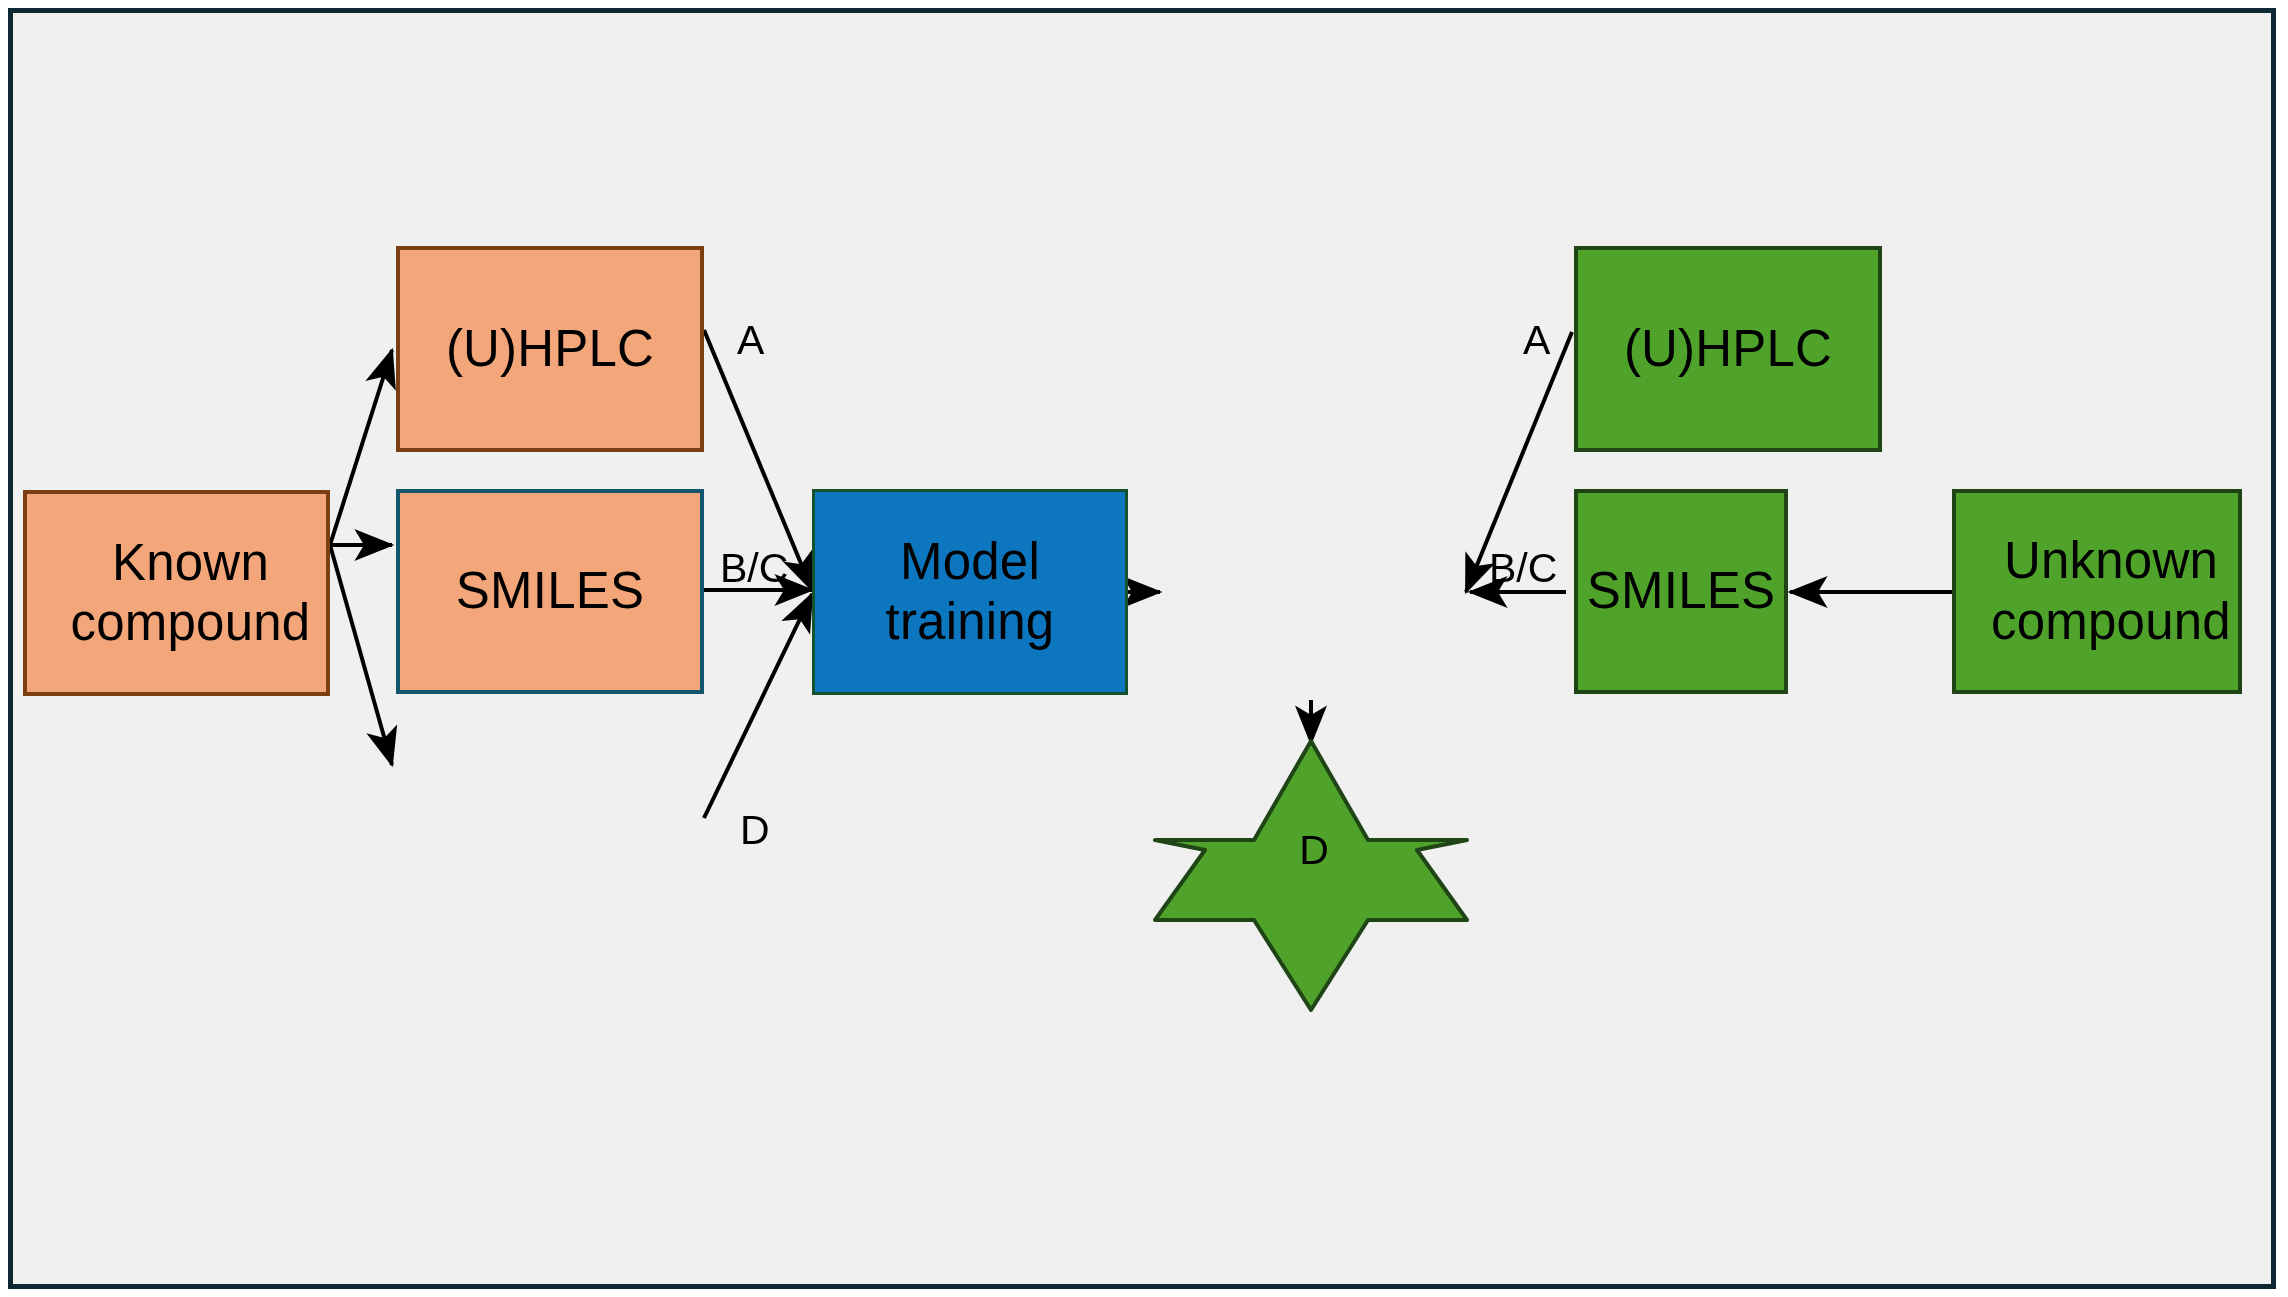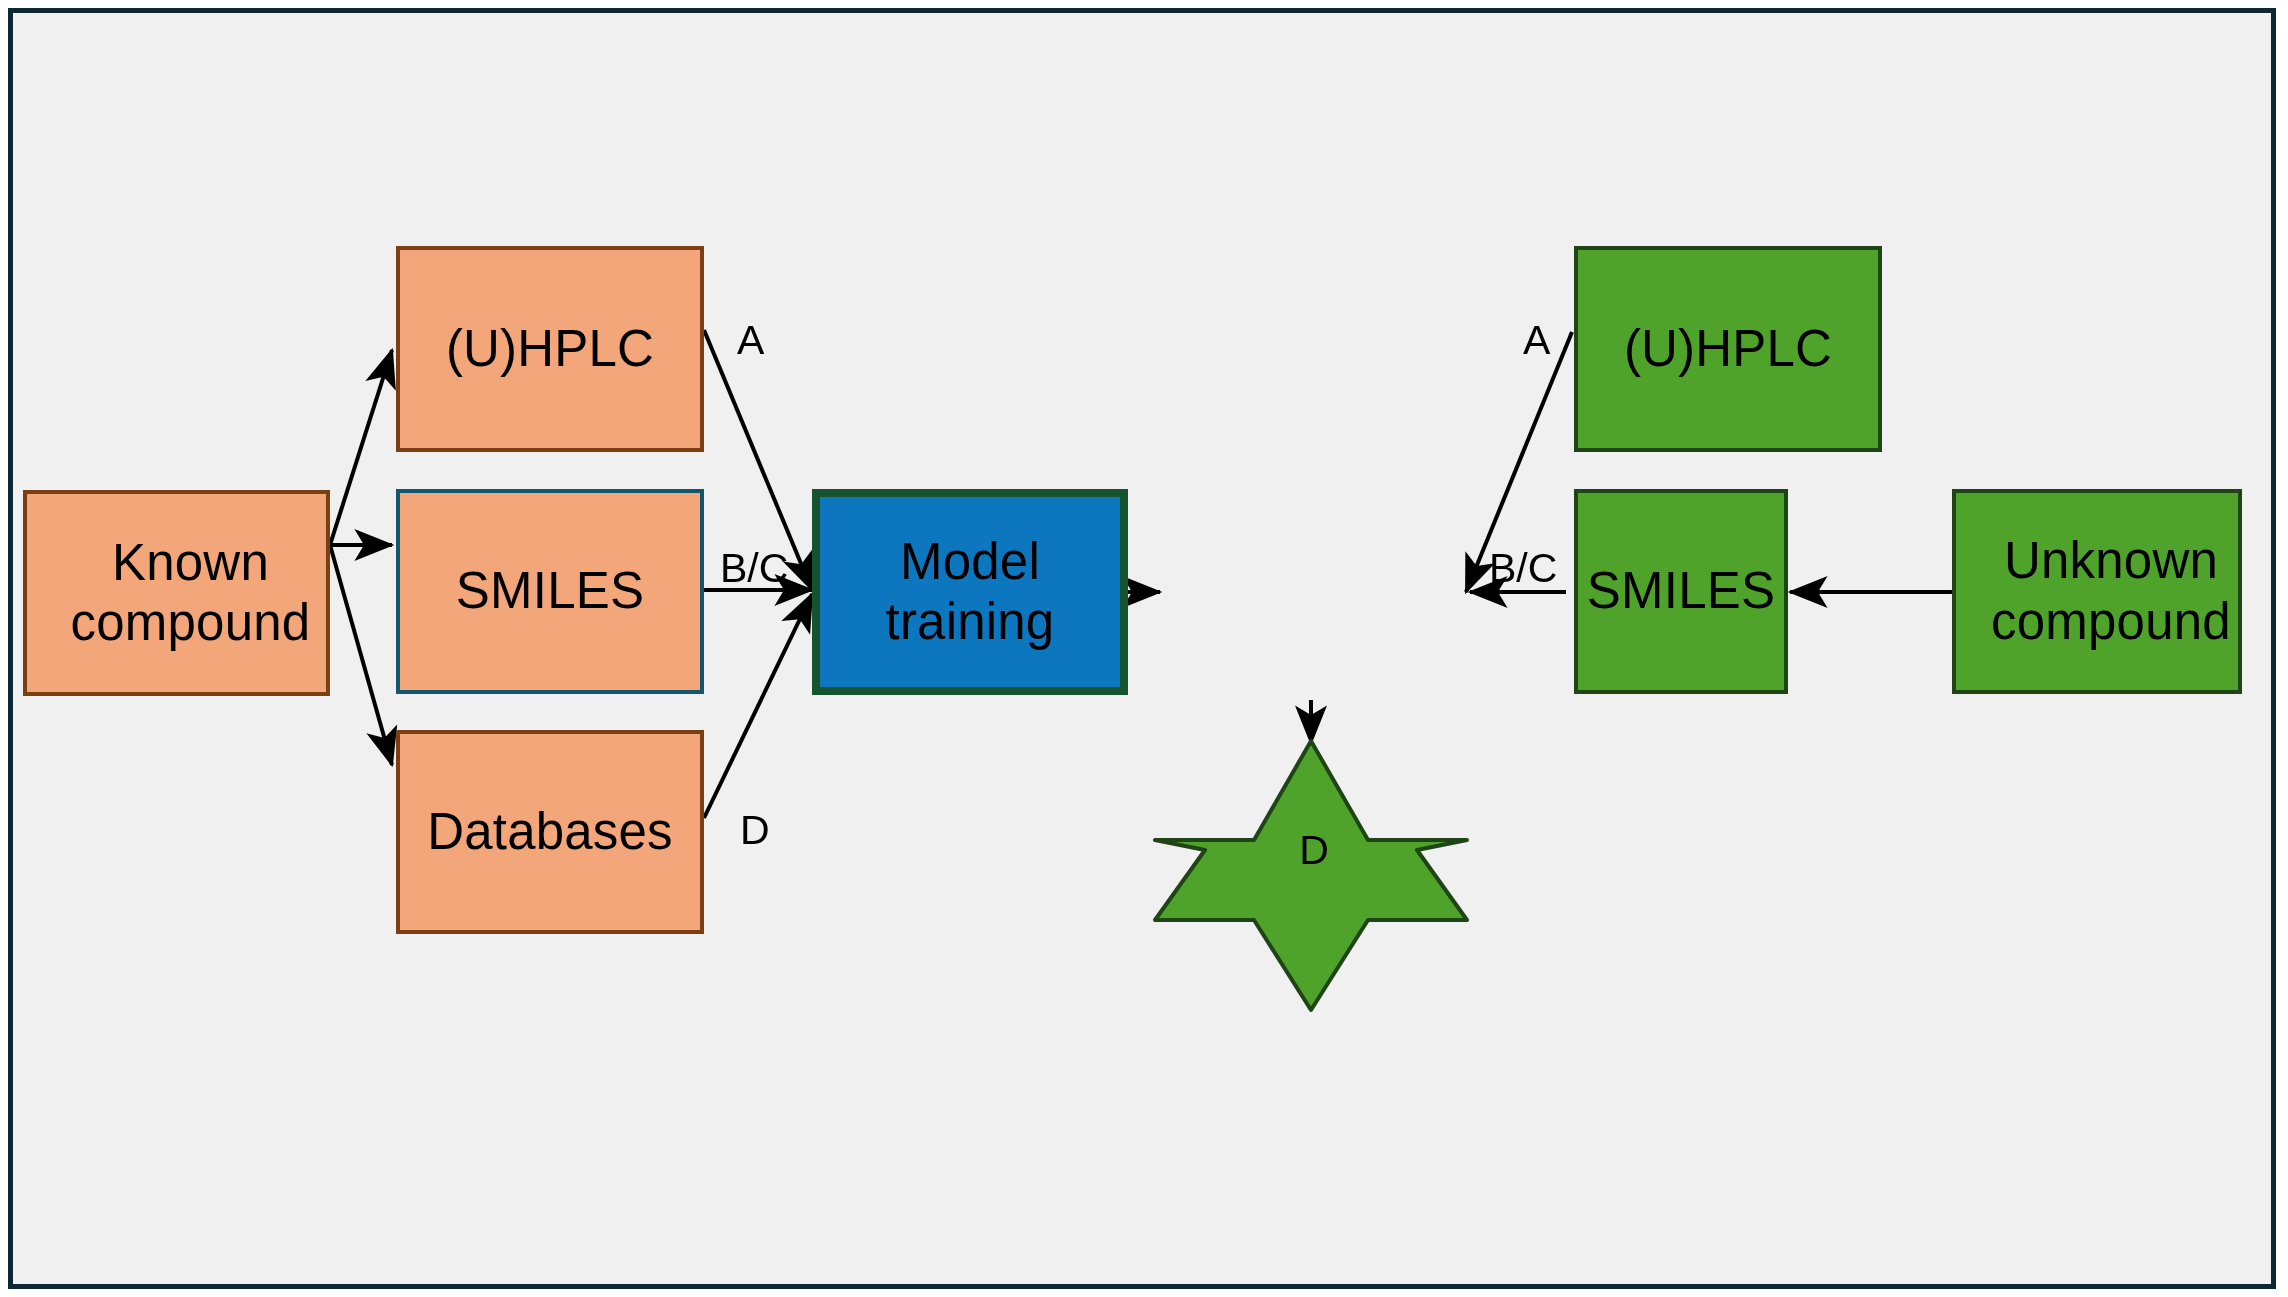--- a/index.html
+++ b/index.html
@@ -42,21 +42,21 @@
     justify-content: center;
     text-align: center;
     color: #000000;
     font-size: 51px;
     line-height: 1.18;
     letter-spacing: 0.2px;
     white-space: pre-line;
   }
   .node.orange  { background: #f2a679; border: 4px solid #7b3f13; }
   .node.orange-blue { background: #f2a679; border: 4px solid #13566e; }
-  .node.blue    { background: #0c77bf; border: 8px solid #14532d; }
+  .node.blue    { background: #0c77bf; border: 3px solid #14532d; }
   .node.red     { background: #fc0d0d; border: 4px solid #1f4415; }
   .node.green   { background: #4fa32b; border: 4px solid #1f4415; }
 
   .edge-label {
     position: absolute;
     color: #000000;
     font-size: 41px;
     line-height: 1;
     white-space: nowrap;
   }
@@ -111,23 +111,20 @@
   </div>
 
   <div class="node orange" style="left:396px; top:246px; width:308px; height:206px;">
     <span>(U)HPLC</span>
   </div>
 
   <div class="node orange-blue" style="left:396px; top:489px; width:308px; height:205px;">
     <span>SMILES</span>
   </div>
 
-  <div class="node orange" style="left:396px; top:730px; width:308px; height:204px;">
-    <span>Databases</span>
-  </div>
 
   <div class="node blue" style="left:812px; top:489px; width:316px; height:206px;">
     <span>Model
 training</span>
   </div>
 
 
   <div class="node green" style="left:1574px; top:246px; width:308px; height:206px;">
     <span>(U)HPLC</span>
   </div>

